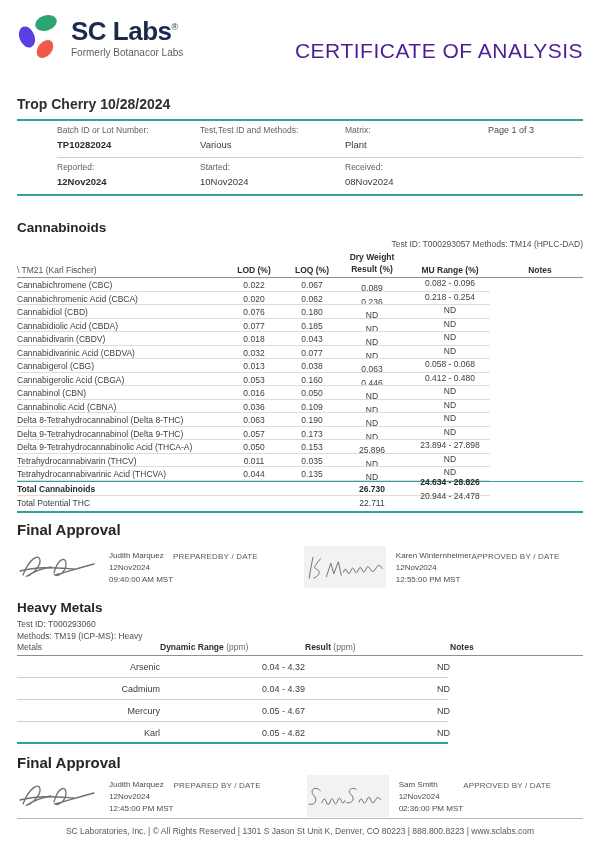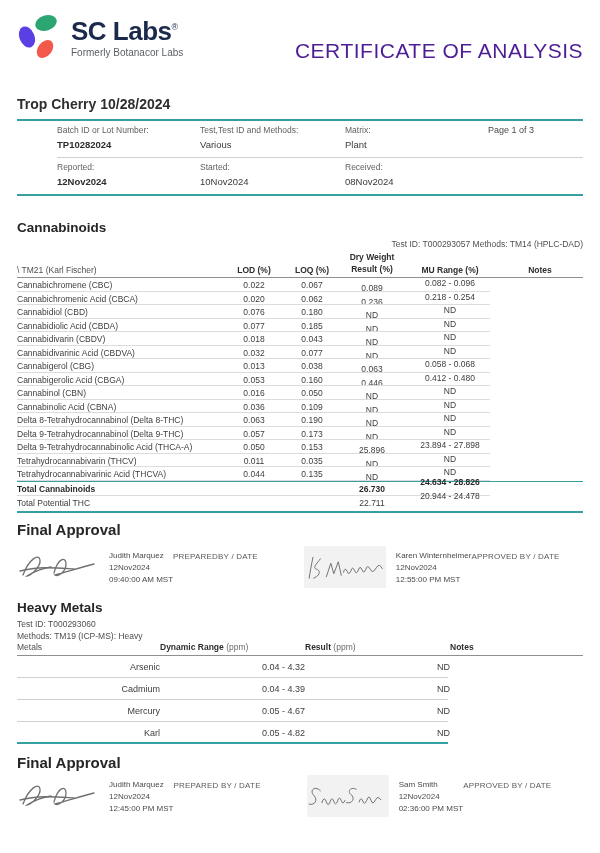--- a/index.html
+++ b/index.html
@@ -399,14 +399,15 @@
         <div class="sig-info">
           <div>Sam Smith</div>
           <div>12Nov2024</div>
           <div>02:36:00 PM MST</div>
         </div>
       </div>
       <div class="sig-label">APPROVED BY / DATE</div>
     </div>
   </div>
 
+  <div class="footer">SC Laboratories, Inc.  |  © All Rights Reserved  |  1301 S Jason St Unit K, Denver, CO 80223  |  888.800.8223  |  www.sclabs.com</div>
 
 </div>
 
 </body></html>

